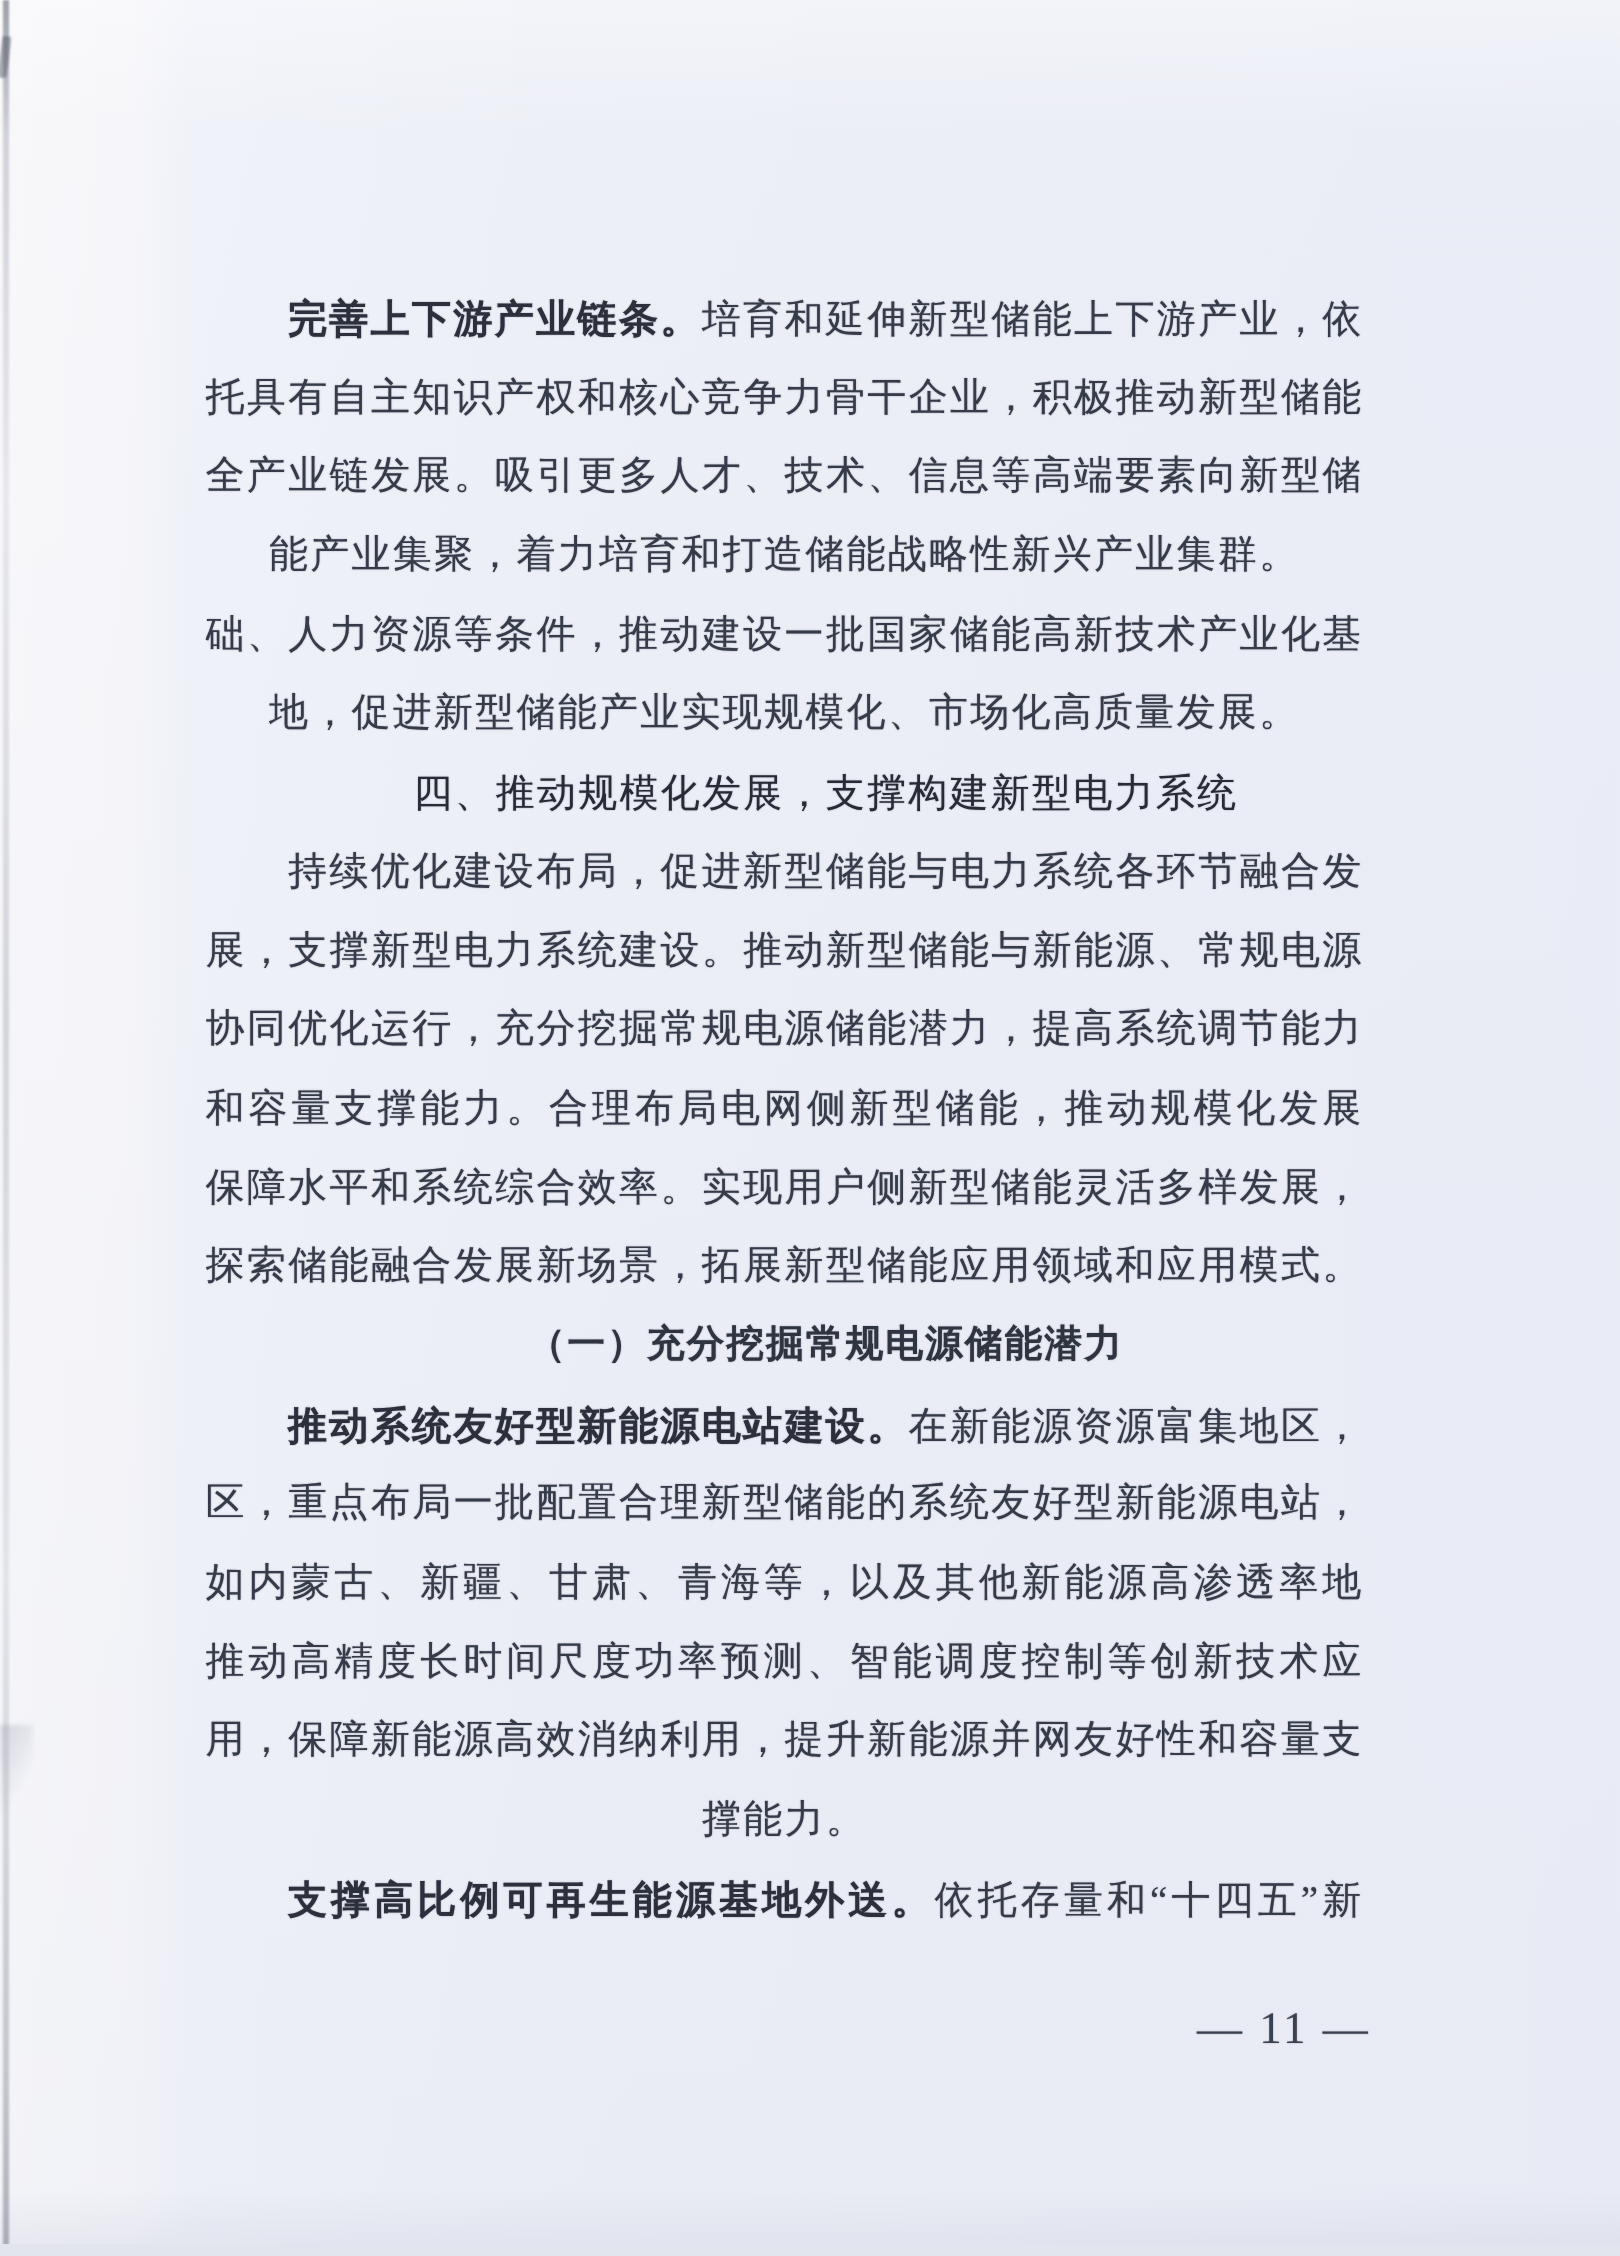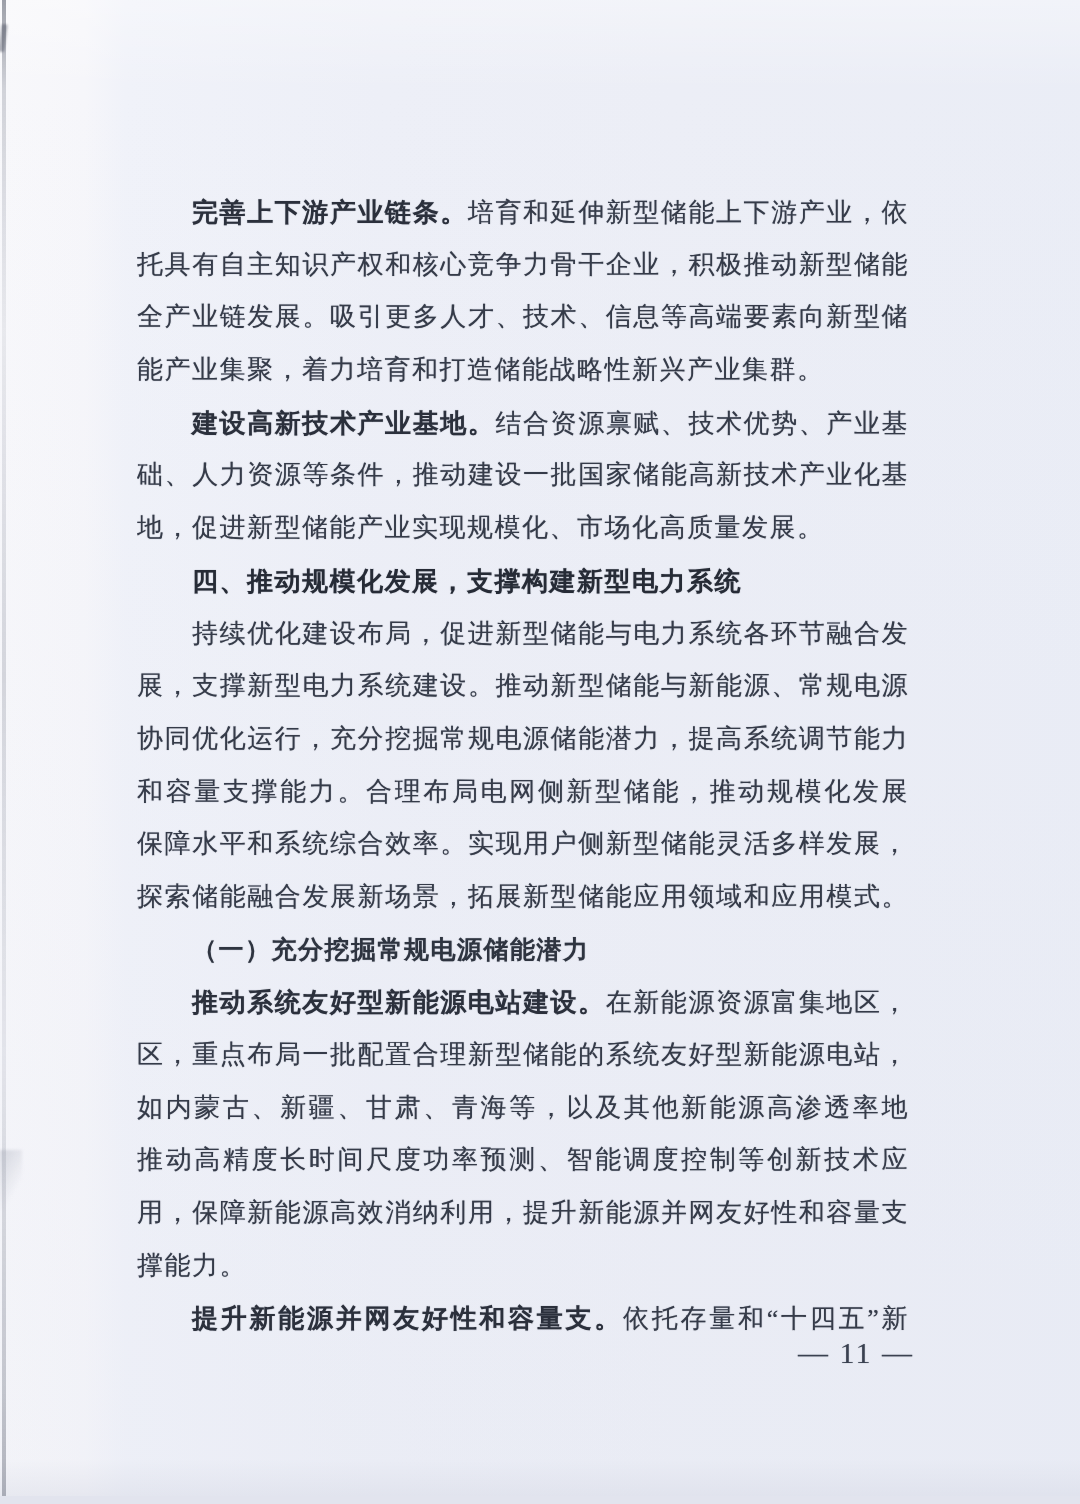--- a/index.html
+++ b/index.html
@@ -56,33 +56,33 @@
     color: #353b49;
     text-shadow: 0 0 1px rgba(53,59,73,.55);
   }
   .line {
     box-sizing: border-box;
     width: 772px;
     height: 52.7px;
     line-height: 52.7px;
     font-size: 26px;
     letter-spacing: 1.5px;
-    text-align: left;
+    text-align: center;
     overflow: hidden;
   }
   .line.indent { padding-left: 55px; }
   .line.justify { text-align: justify; text-align-last: justify; }
   .lead {
     font-family: "Liberation Sans", "DejaVu Sans", sans-serif;
     font-weight: bold;
     color: #2b303c;
   }
   .line.heading {
     font-family: "Liberation Sans", "DejaVu Sans", sans-serif;
-    font-weight: bold;
+    font-weight: normal;
     color: #262b36;
   }
   .line.subheading {
     font-weight: bold;
     font-size: 25px;
     color: #2e3440;
   }
   .page-number {
     position: absolute;
     left: 798px;
@@ -102,34 +102,33 @@
   <div class="left-corner-mark"></div>
   <div class="left-crease"></div>
   <div class="bottom-line"></div>
   <div class="bottom-band"></div>
 
   <div class="text-block">
       <div class="line indent justify"><b class="lead">完善上下游产业链条。</b>培育和延伸新型储能上下游产业，依</div>
       <div class="line justify">托具有自主知识产权和核心竞争力骨干企业，积极推动新型储能</div>
       <div class="line justify">全产业链发展。吸引更多人才、技术、信息等高端要素向新型储</div>
       <div class="line">能产业集聚，着力培育和打造储能战略性新兴产业集群。</div>
-      <div class="line indent justify"><b class="lead">建设高新技术产业基地。</b>结合资源禀赋、技术优势、产业基</div>
       <div class="line justify">础、人力资源等条件，推动建设一批国家储能高新技术产业化基</div>
       <div class="line">地，促进新型储能产业实现规模化、市场化高质量发展。</div>
       <div class="line indent heading">四、推动规模化发展，支撑构建新型电力系统</div>
       <div class="line indent justify">持续优化建设布局，促进新型储能与电力系统各环节融合发</div>
       <div class="line justify">展，支撑新型电力系统建设。推动新型储能与新能源、常规电源</div>
       <div class="line justify">协同优化运行，充分挖掘常规电源储能潜力，提高系统调节能力</div>
       <div class="line justify">和容量支撑能力。合理布局电网侧新型储能，推动规模化发展</div>
       <div class="line justify">保障水平和系统综合效率。实现用户侧新型储能灵活多样发展，</div>
       <div class="line justify">探索储能融合发展新场景，拓展新型储能应用领域和应用模式。</div>
       <div class="line indent subheading">（一）充分挖掘常规电源储能潜力</div>
       <div class="line indent justify"><b class="lead">推动系统友好型新能源电站建设。</b>在新能源资源富集地区，</div>
       <div class="line justify">区，重点布局一批配置合理新型储能的系统友好型新能源电站，</div>
       <div class="line justify">如内蒙古、新疆、甘肃、青海等，以及其他新能源高渗透率地</div>
       <div class="line justify">推动高精度长时间尺度功率预测、智能调度控制等创新技术应</div>
       <div class="line justify">用，保障新能源高效消纳利用，提升新能源并网友好性和容量支</div>
       <div class="line">撑能力。</div>
-      <div class="line indent justify"><b class="lead">提升新能源并网友好性和容量支。</b>依托存量和“十四五”新</div>
+      <div class="line indent justify"><b class="lead">支撑高比例可再生能源基地外送。</b>依托存量和“十四五”新</div>
     </div>
 
   <div class="page-number">— 11 —</div>
 </div>
 
 </body></html>

